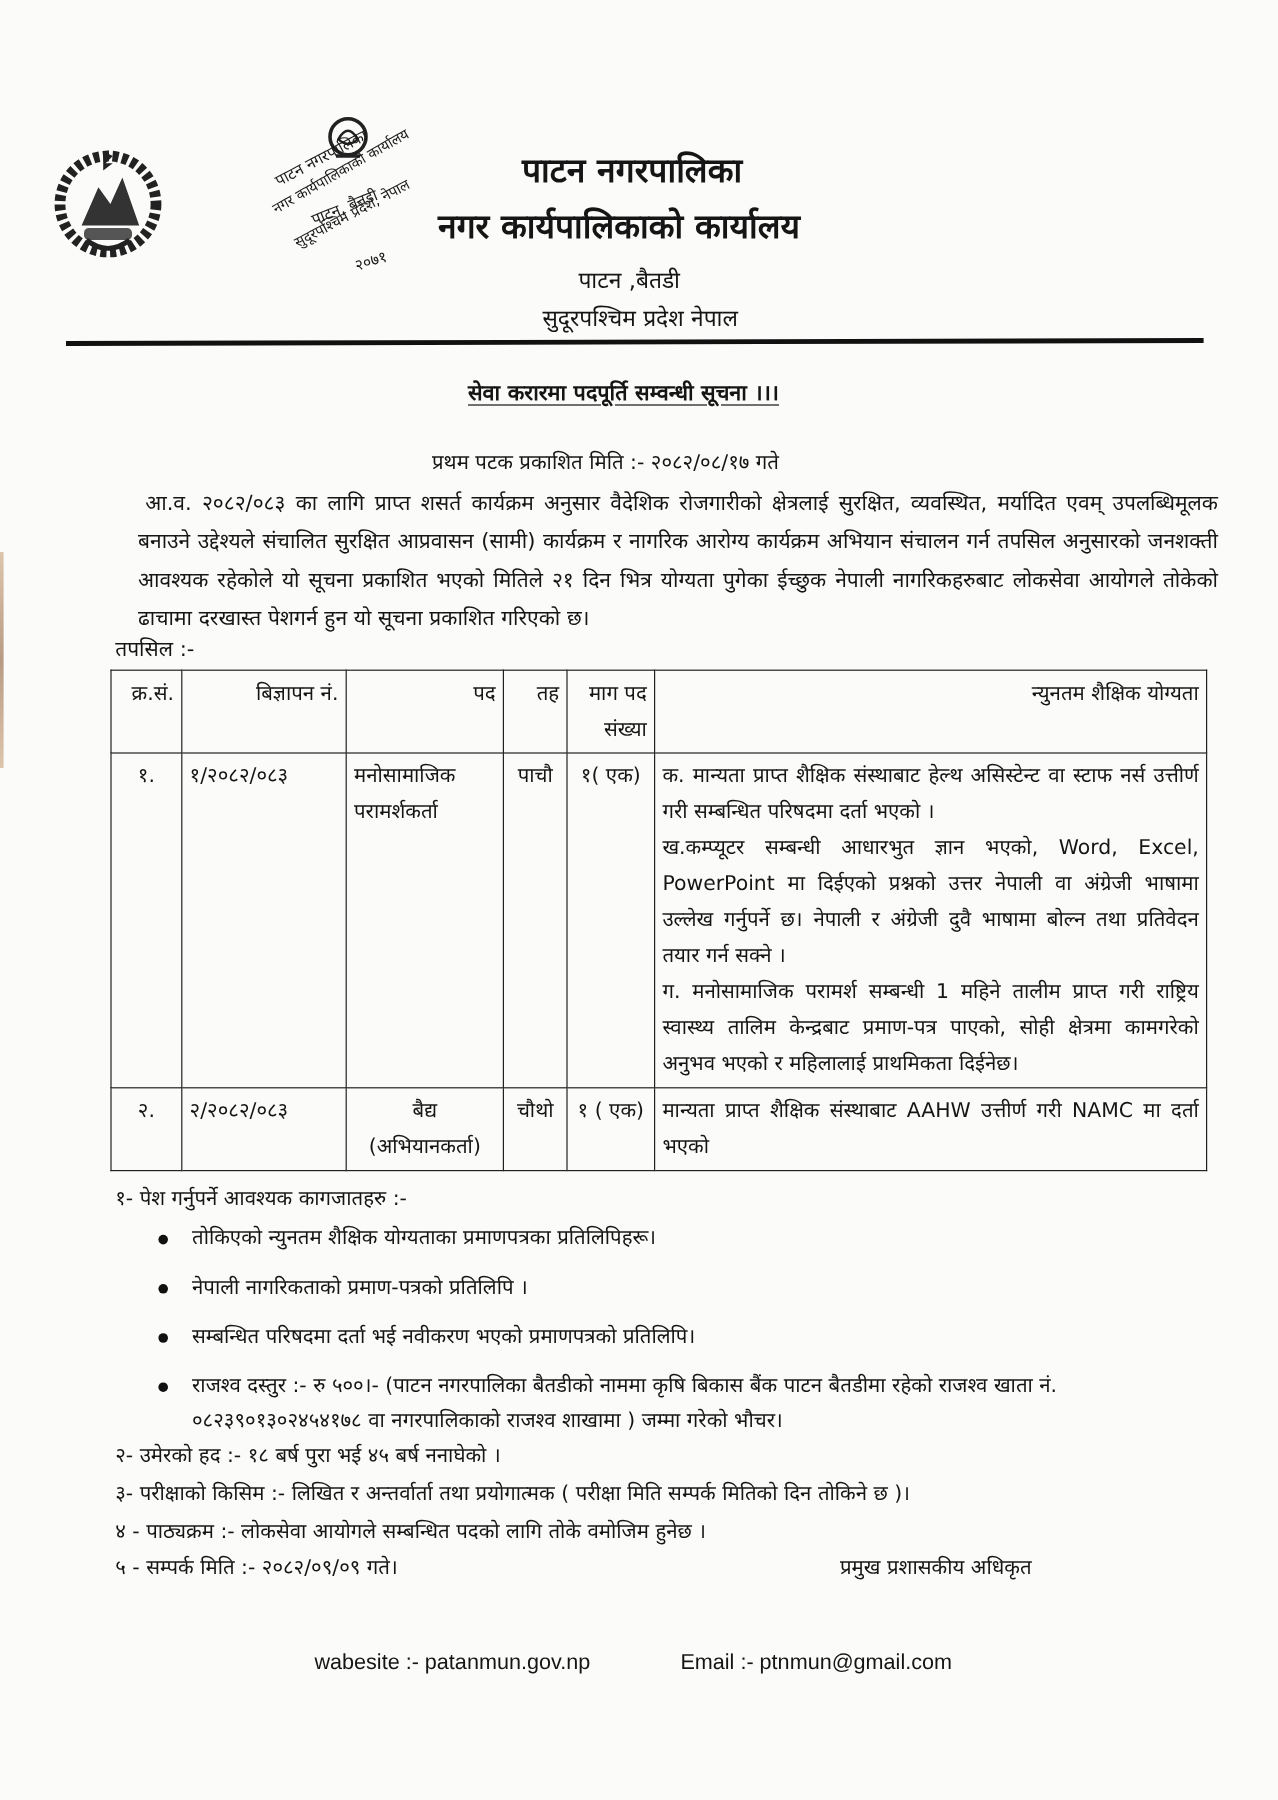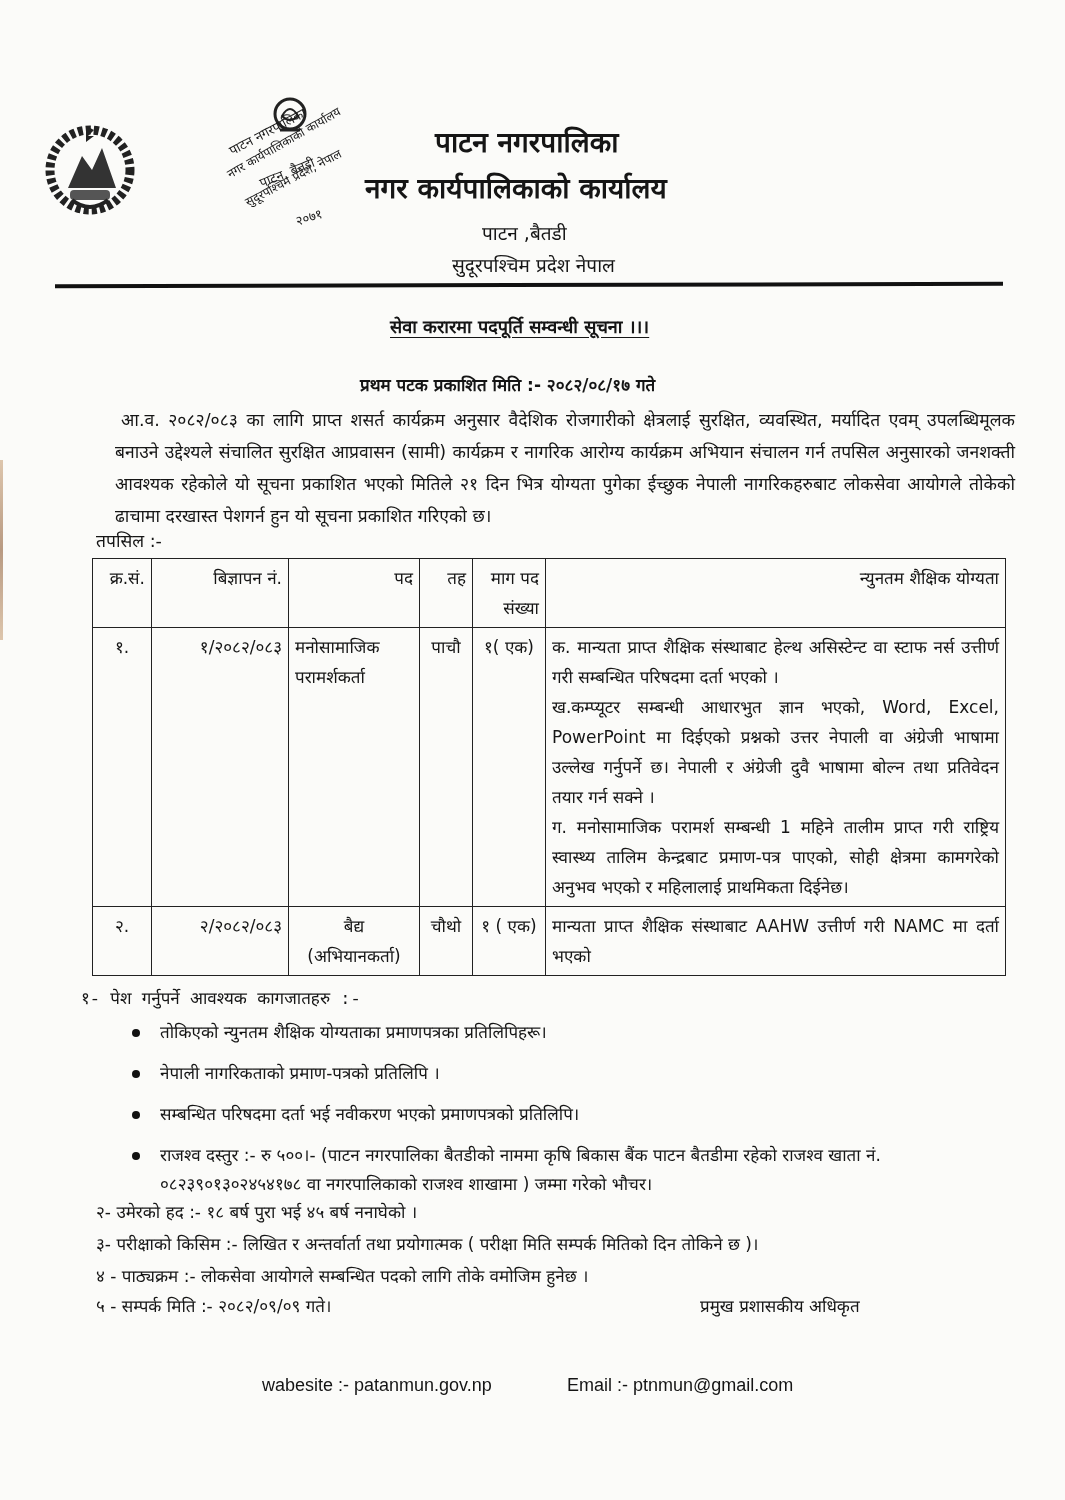--- a/index.html
+++ b/index.html
@@ -10,34 +10,34 @@
   .abs { position: absolute; }
   .emblem { left: 40px; top: 118px; width: 100px; height: 100px; }
   .stamp { left: 228px; top: 94px; width: 150px; height: 140px; }
   .stamp-line { position: absolute; font-size: 13px; white-space: nowrap; color: #1a1a1a; transform-origin: left center; }
   .h-org { left: 435px; top: 122px; font-size: 28px; font-weight: bold; }
   .h-office { left: 365px; top: 168px; font-size: 28px; font-weight: bold; }
   .h-place { left: 482px; top: 220px; font-size: 19px; }
   .h-prov { left: 452px; top: 252px; font-size: 19px; }
   .rule { left: 55px; top: 283px; width: 948px; height: 4px; background: #111; transform: rotate(-0.15deg); }
   .notice-title { left: 390px; top: 314px; font-size: 18px; font-weight: bold; text-decoration: underline; text-underline-offset: 4px; }
-  .pub-date { left: 360px; top: 373px; font-size: 17px; font-weight: bold; }
+  .pub-date { left: 360px; top: 373px; font-size: 17px; font-weight: normal; }
   .para { left: 96px; top: 404px; width: 900px; font-size: 17.5px; line-height: 32px; text-align: justify; text-indent: 6px; margin-left: 19px; }
   .tapsil { left: 96px; top: 528px; font-size: 17.5px; }
   table.vac { position: absolute; left: 92px; top: 558px; width: 914px; border-collapse: collapse; font-size: 17px; }
   table.vac td, table.vac th { border: 1.6px solid #222; vertical-align: top; padding: 4px 6px; font-weight: normal; line-height: 30px; }
   table.vac th { text-align: right; }
   .c-sn { width: 46px; text-align: center; }
-  .c-ad { width: 124px; text-align: right; }
+  .c-ad { width: 124px; text-align: left; }
   .c-post { width: 118px; }
   .c-lvl { width: 40px; text-align: center; }
   .c-cnt { width: 60px; text-align: center; }
   .qual { text-align: justify; }
   .sec { font-size: 17px; white-space: nowrap; }
-  .s1 { left: 81px; top: 986px; font-family: Liberation Mono, monospace; }
+  .s1 { left: 96px; top: 986px; }
   .bullets { left: 128px; top: 1018px; width: 870px; font-size: 17px; }
   .bullet-row { position: relative; padding-left: 32px; margin-bottom: 12px; line-height: 29px; }
   .bullet-row .dot { position: absolute; left: 4px; top: 11px; width: 8px; height: 8px; border-radius: 50%; background: #111; }
   .s2 { left: 96px; top: 1200px; }
   .s3 { left: 96px; top: 1232px; }
   .s4 { left: 96px; top: 1264px; }
   .s5 { left: 96px; top: 1294px; }
   .signatory { left: 700px; top: 1294px; font-size: 17px; }
   .footer { top: 1375px; font-family: "Liberation Sans", sans-serif; font-size: 18px; }
   .f-web { left: 262px; text-align: right; }

